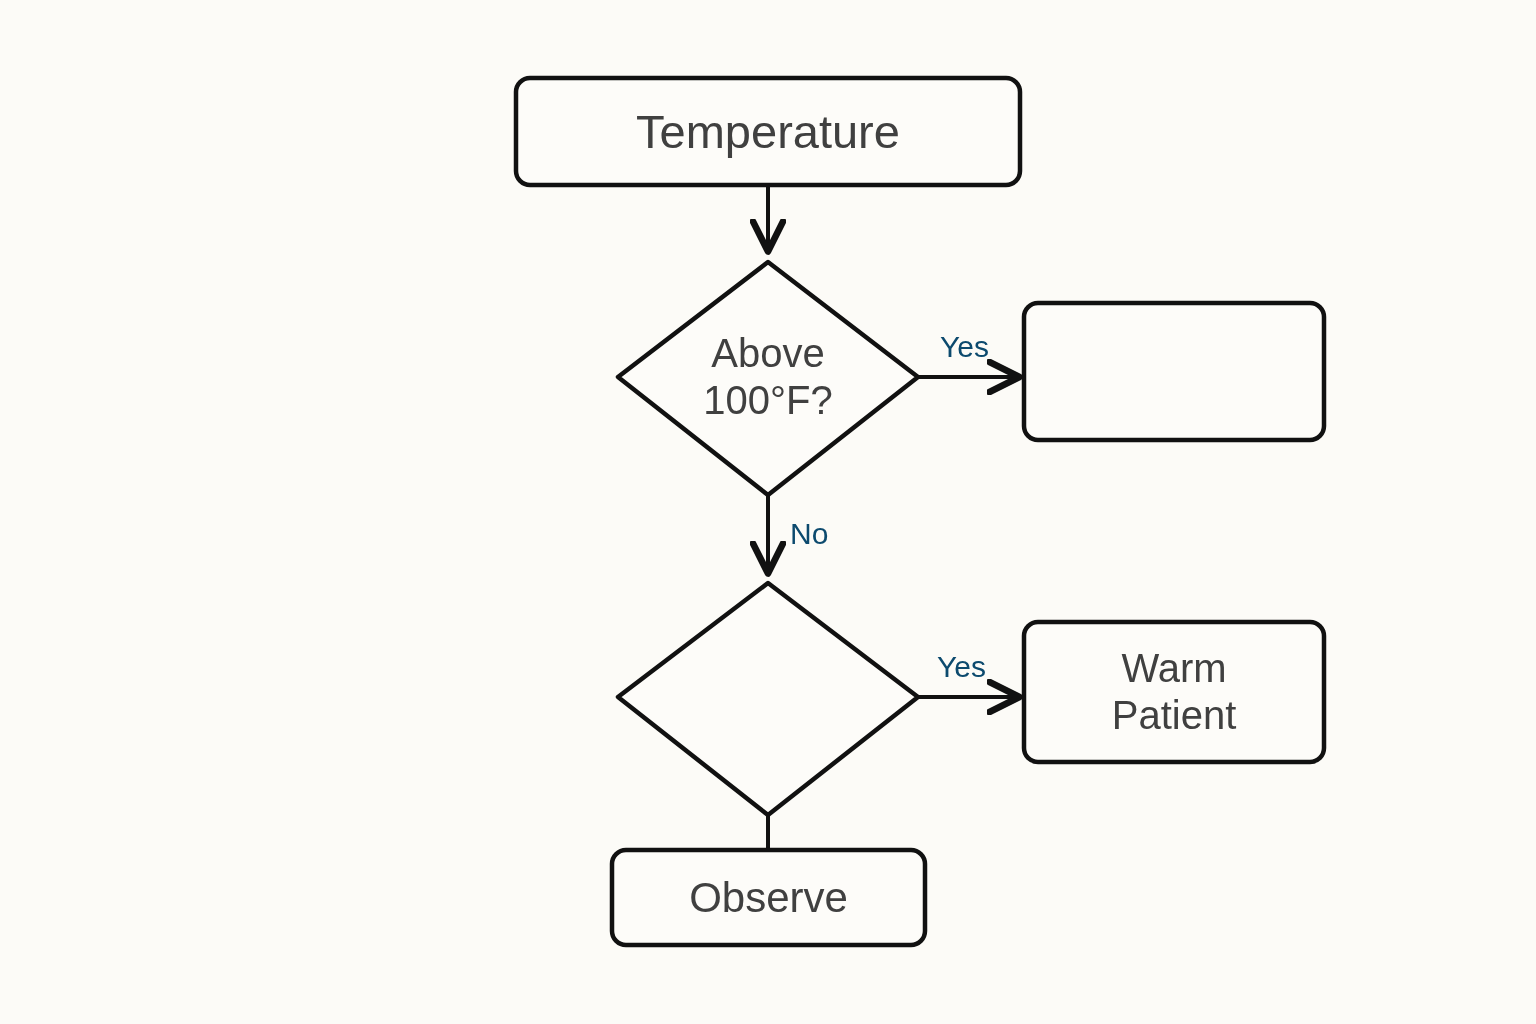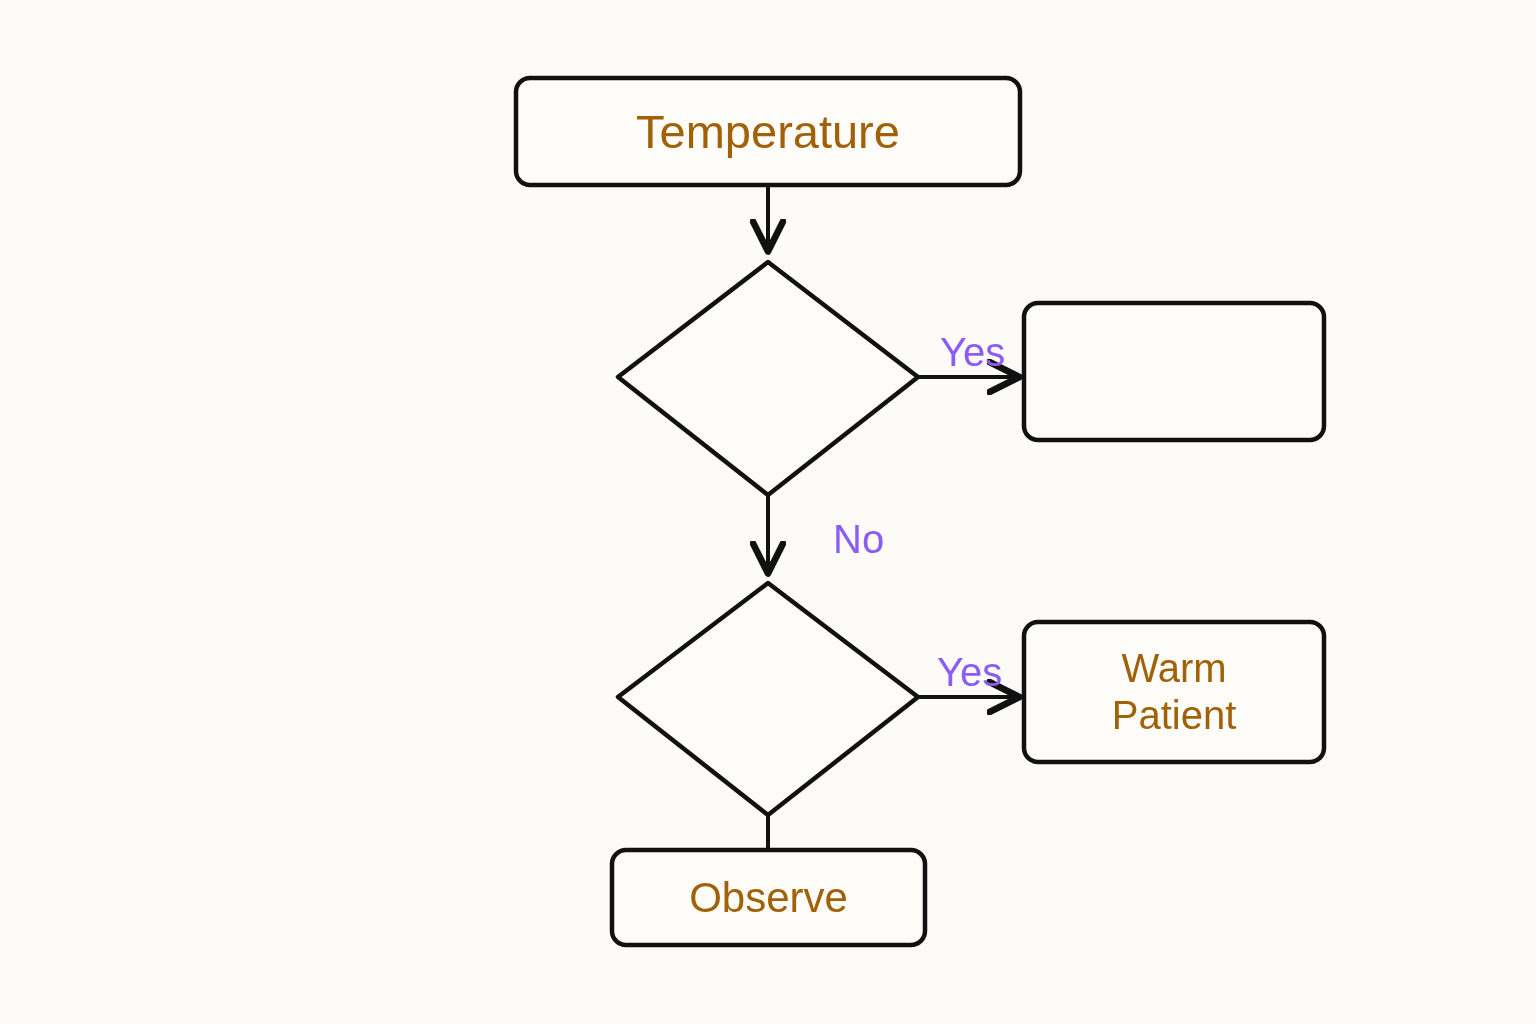--- a/index.html
+++ b/index.html
@@ -26,33 +26,33 @@
     width: 1536px;
     height: 1024px;
     display: block;
   }
   .node-label {
     position: absolute;
     display: flex;
     align-items: center;
     justify-content: center;
     text-align: center;
-    color: #a16207;
+    color: #404040;
     line-height: 1.18;
     white-space: pre-line;
     pointer-events: none;
   }
   .lbl-temperature { font-size: 47px; }
   .lbl-decision    { font-size: 40px; }
   .lbl-action      { font-size: 40px; }
   .lbl-observe     { font-size: 42px; }
   .edge-label {
     position: absolute;
-    color: #8b5cf6;
-    font-size: 40px;
+    color: #0c4a6e;
+    font-size: 30px;
     line-height: 1;
     pointer-events: none;
   }
 </style>
 </head>
 <body>
 
 <div id="flow-root">
 
   <svg id="flow-svg" viewBox="0 0 1536 1024" xmlns="http://www.w3.org/2000/svg">
@@ -80,27 +80,29 @@
 
     <rect x="1024" y="622" width="300" height="140" rx="14" ry="14" fill="#fdfcf9" stroke="#111111" stroke-width="4.5"></rect>
 
     <line x1="768" y1="815" x2="768" y2="852" stroke="#111111" stroke-width="4"></line>
 
     <rect x="612" y="850" width="313" height="95" rx="14" ry="14" fill="#fdfcf9" stroke="#111111" stroke-width="4.5"></rect>
   </svg>
 
   <div class="node-label lbl-temperature" style="left:516px; top:78px; width:504px; height:107px;">Temperature</div>
 
+  <div class="node-label lbl-decision" style="left:638px; top:307px; width:260px; height:140px;">Above
+100°F?</div>
 
 
 
   <div class="node-label lbl-action" style="left:1024px; top:622px; width:300px; height:140px;">Warm
 Patient</div>
 
   <div class="node-label lbl-observe" style="left:612px; top:850px; width:313px; height:95px;">Observe</div>
 
   <div class="edge-label" style="left:940px; top:332px;">Yes</div>
 
-  <div class="edge-label" style="left:790px; top:519px;margin-left:43px;">No</div>
+  <div class="edge-label" style="left:790px; top:519px;">No</div>
 
   <div class="edge-label" style="left:937px; top:652px;">Yes</div>
 
 </div>
 
 </body></html>

